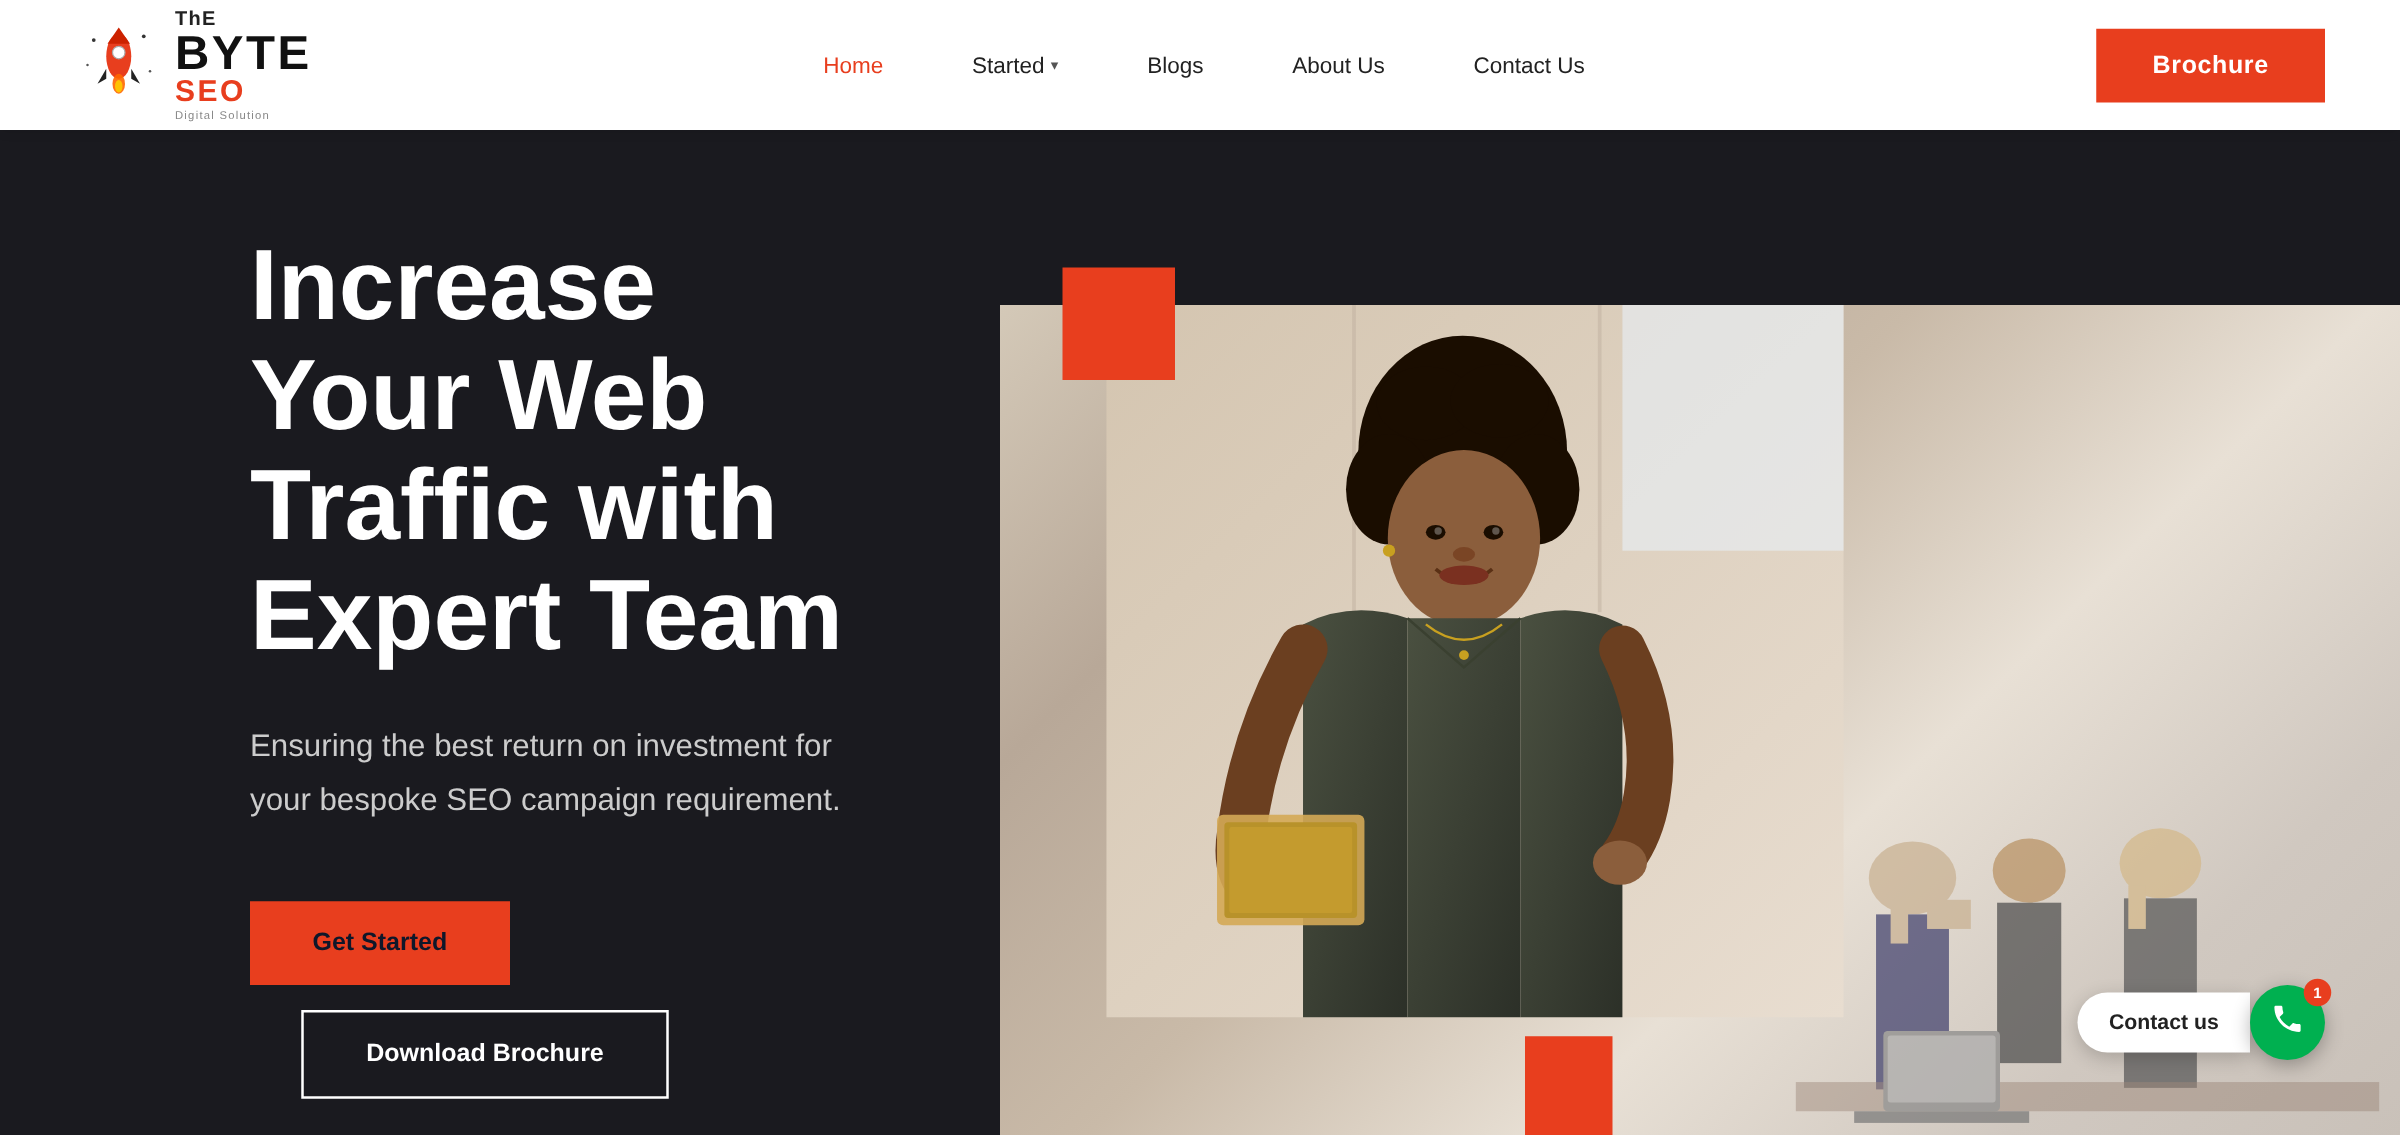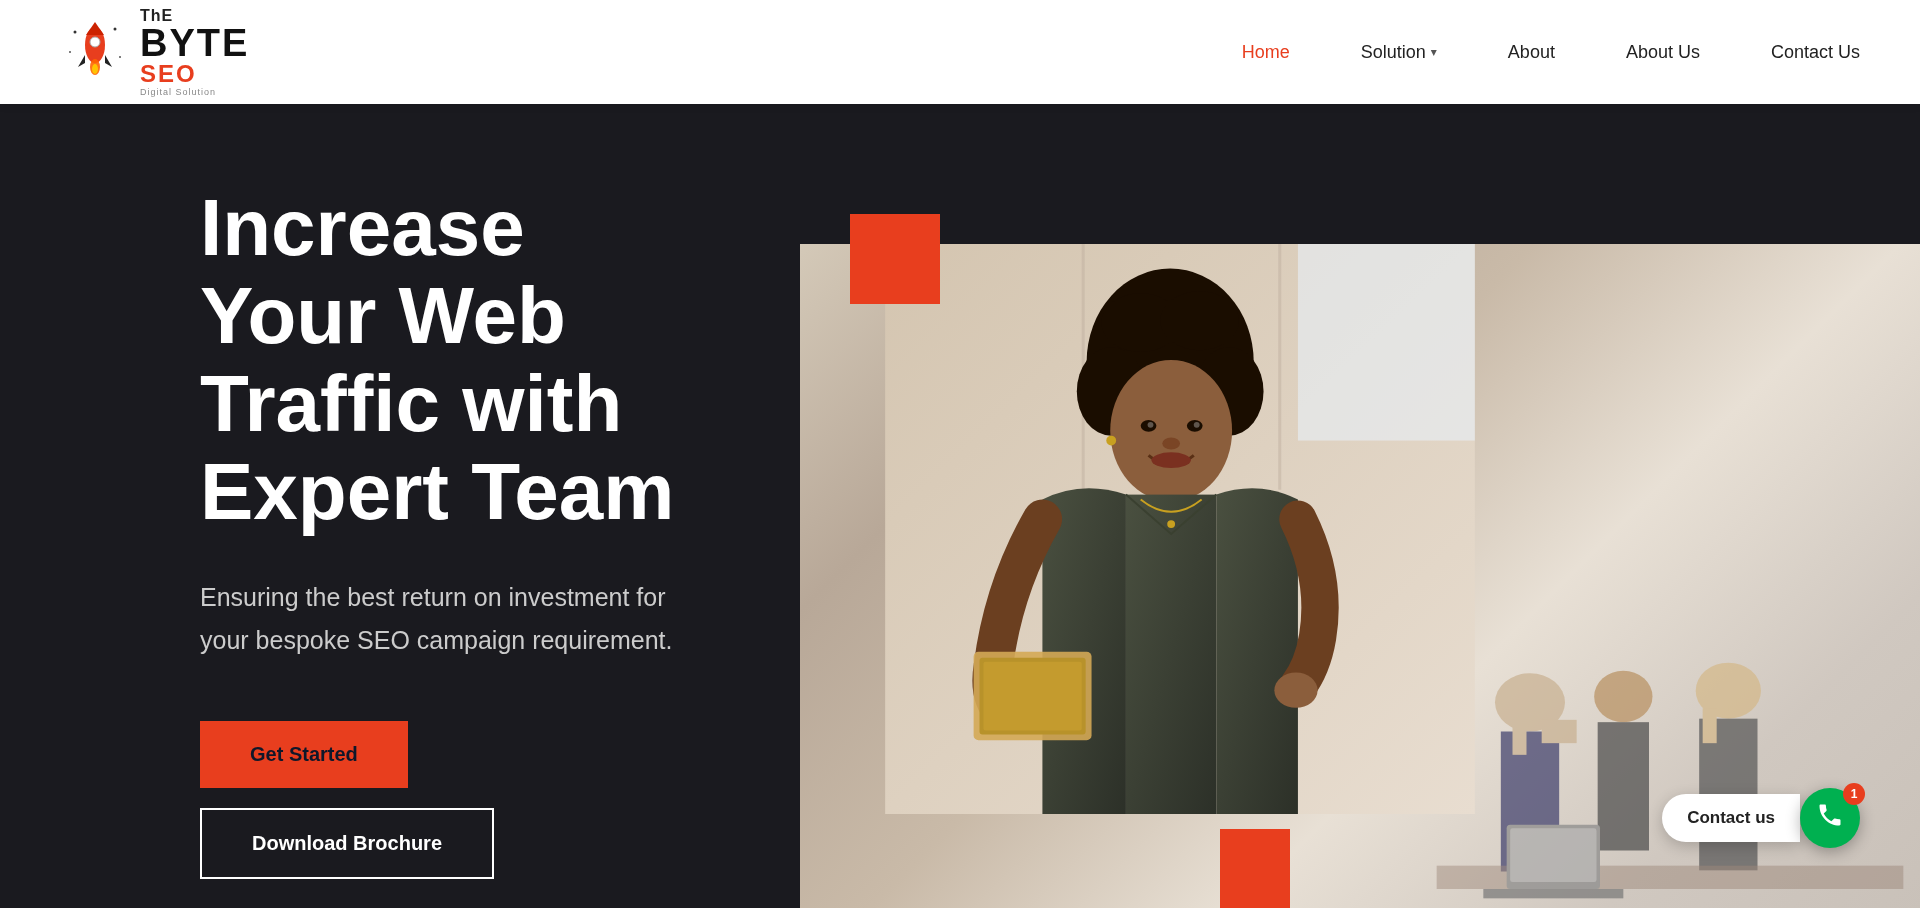--- a/index.html
+++ b/index.html
@@ -162,20 +162,21 @@
     }
 
     .btn-download {
       background: transparent;
       color: #fff;
       border: 2px solid #fff;
       padding: 22px 50px;
       font-size: 20px;
       font-weight: 700;
       cursor: pointer;
+      margin-left: 41px;
     }
 
     
     .hero-right {
       flex: 1;
       position: relative;
       display: flex;
       align-items: center;
       justify-content: center;
     }
@@ -322,28 +323,29 @@
       <span class="logo-the">ThE</span>
       <span class="logo-byte">BYTE</span>
       <span class="logo-seo">SEO</span>
       <span class="logo-tagline">Digital Solution</span>
     </div>
   </div>
 
   <nav class="nav-area">
     <a class="nav-link active">Home</a>
     <a class="nav-link">
-      <span>Solution</span>
+      <span>Started</span>
       <span class="chevron">▾</span>
     </a>
-    <a class="nav-link">About</a>
+    <a class="nav-link">Blogs</a>
     <a class="nav-link">About Us</a>
     <a class="nav-link">Contact Us</a>
   </nav>
 
+  <button class="brochure-btn">Brochure</button>
 
 </header>
 
 <section class="hero">
 
   <div class="hero-left">
     <h1 class="hero-title">Increase Your Web Traffic with Expert Team</h1>
     <p class="hero-subtitle">Ensuring the best return on investment for your bespoke SEO campaign requirement.</p>
     <div class="hero-buttons">
       <button class="btn-get-started">Get Started</button>

